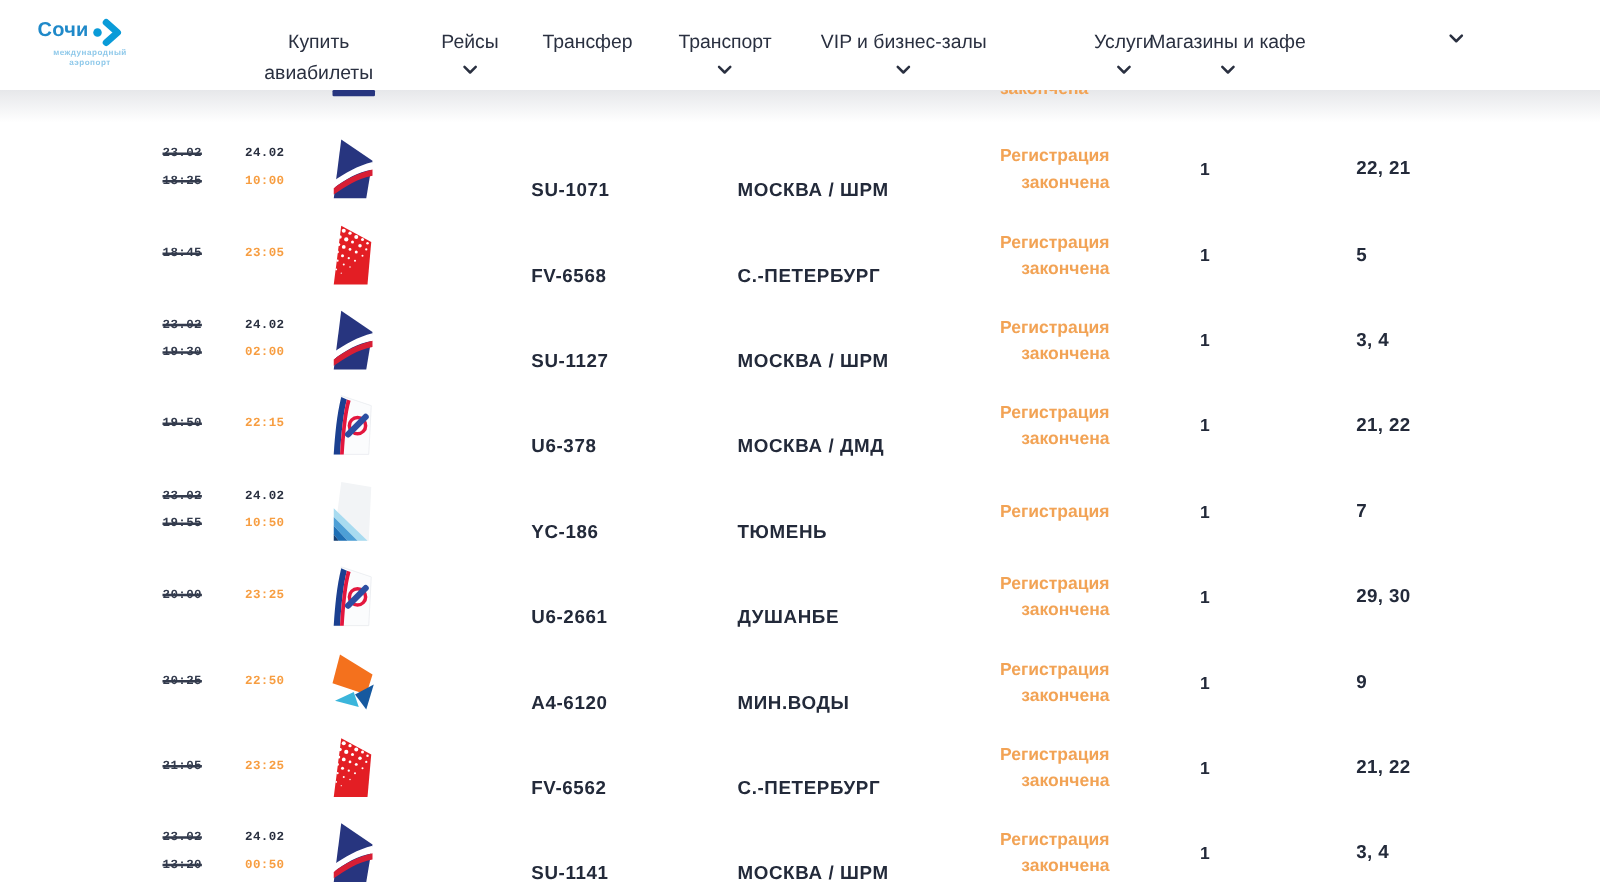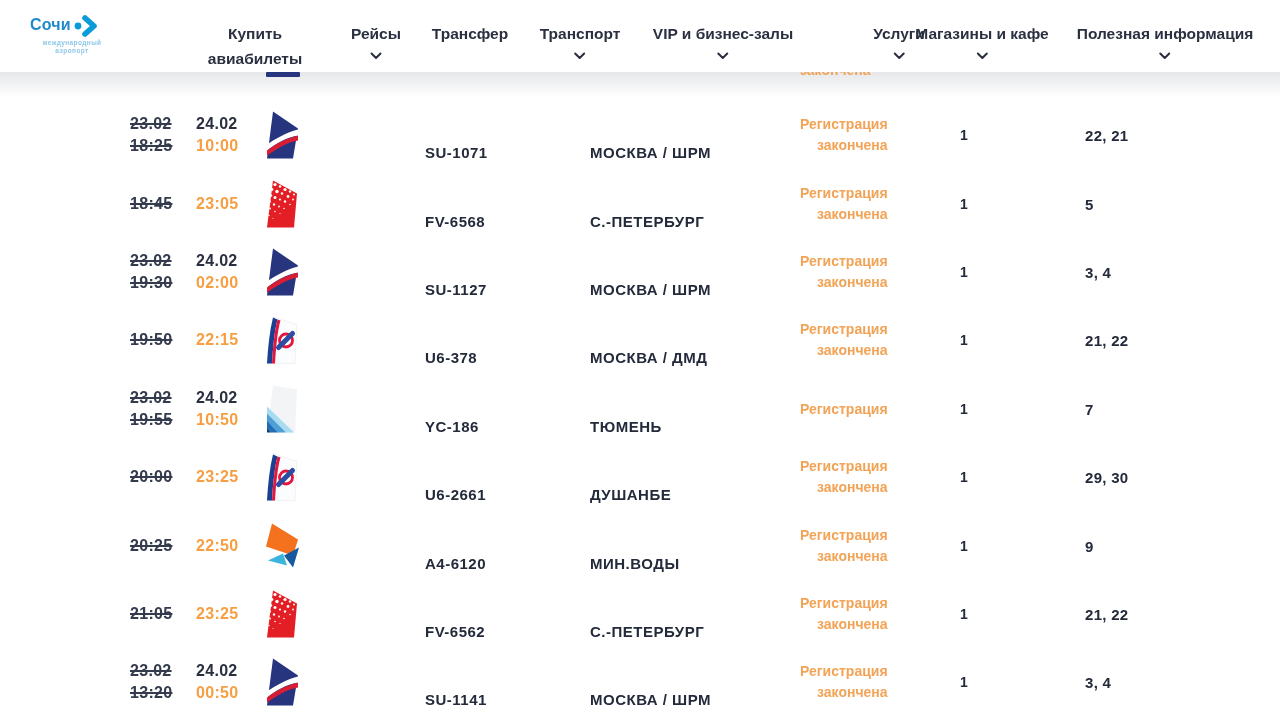--- a/index.html
+++ b/index.html
@@ -20,21 +20,21 @@
     z-index:5; pointer-events:none;
   }
   .logo { position:absolute; left:30px; top:12px; width:84px; cursor:pointer; }
   .logo-top { display:flex; align-items:center; }
   .logo-name { font-size:16px; font-weight:bold; color:var(--brand,#1F89C9); letter-spacing:0.2px; }
   .logo-arrow { margin-left:3px; margin-top:2px; }
   .logo-sub { margin-top:1px; text-align:center; font-size:6.5px; line-height:8px;
     color:#8FC9EA; letter-spacing:0.4px; font-weight:bold; }
   .nav-item {
     position:absolute; top:21px; transform:translateX(-50%);
-    text-align:center; font-size:15.5px; font-weight:700; color:#2A3040;
+    text-align:center; font-size:15.5px; font-weight:400; color:#2A3040;
     cursor:pointer; white-space:nowrap;
   }
   .nav-line { line-height:25px; }
   .nav-chevron { margin-top:6px; line-height:0; }
   
   .partial-row { position:absolute; top:72px; left:0; width:100%; height:9px; overflow:hidden; z-index:6; }
   .sliver-logo { position:absolute; left:266px; top:0; width:34px; height:5px;
     background:#27357F; border-radius:1px; }
   .sliver-status { position:absolute; left:800px; top:-12px; font-size:14px; line-height:20px;
     color:var(--status-orange,#F2A355); font-weight:600; }
@@ -43,21 +43,21 @@
   .flight-row { position:absolute; left:0; width:100%; cursor:pointer; }
   .cell { position:absolute; top:50%; transform:translateY(-50%); white-space:nowrap; }
   .c-old   { left:130px; }
   .c-new   { left:196px; }
   .c-logo  { left:263px; line-height:0; }
   .c-flight{ left:425px; }
   .c-dest  { left:590px; }
   .c-status{ left:800px; }
   .c-term  { left:960px; }
   .c-desk  { left:1085px; }
-  .t-line { font-size:16px; line-height:22px; letter-spacing:0.3px; font-weight:600; }
+  .t-line { font-size:10px; line-height:22px; letter-spacing:0.3px; font-weight:600;font-family:Liberation Mono, monospace; }
   .struck { color:#333B4D; text-decoration:line-through; text-decoration-thickness:1.5px; }
   .ndate  { color:#2A3040; }
   .ntime  { color:var(--accent-orange,#F79E42); }
   .flight-no, .dest { font-size:15px; font-weight:600; letter-spacing:0.5px; color:#232A3A;margin-top:17px; }
   .status-line { font-size:14px; line-height:21px; font-weight:600; color:var(--status-orange,#F2A355);text-align:right; }
   .term { font-size:14px; font-weight:600; color:#232A3A; }
   .desk { font-size:15px; font-weight:600; letter-spacing:0.3px; color:#232A3A;text-align:center; }
 </style>
 </head>
 <body>
@@ -110,21 +110,20 @@
               <path d="M1.5 1.5 L6 6 L10.5 1.5" fill="none" stroke="#2A3040" stroke-width="2" stroke-linecap="round" stroke-linejoin="round"></path>
             </svg></div>
         </div>
         <div class="nav-item" style="left: 982px;">
           <div class="nav-line">Магазины и кафе</div>
           <div class="nav-chevron"><svg width="12" height="8" viewBox="0 0 12 8">
               <path d="M1.5 1.5 L6 6 L10.5 1.5" fill="none" stroke="#2A3040" stroke-width="2" stroke-linecap="round" stroke-linejoin="round"></path>
             </svg></div>
         </div>
         <div class="nav-item" style="left: 1165px;">
-          <div class="nav-line">Полезная информация</div>
           <div class="nav-chevron"><svg width="12" height="8" viewBox="0 0 12 8">
               <path d="M1.5 1.5 L6 6 L10.5 1.5" fill="none" stroke="#2A3040" stroke-width="2" stroke-linecap="round" stroke-linejoin="round"></path>
             </svg></div>
         </div>
       </nav>
   </header>
 
   <div class="header-shadow"></div>
 
   <div class="partial-row">

